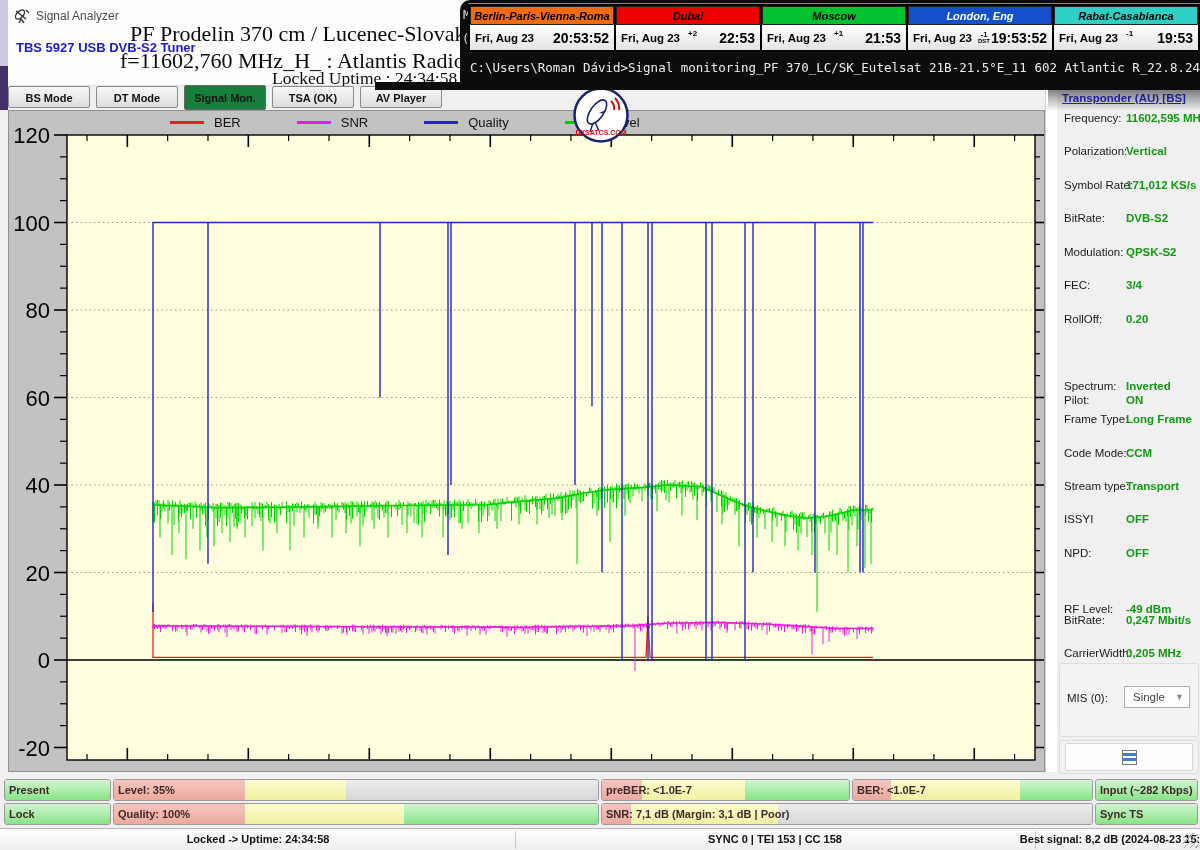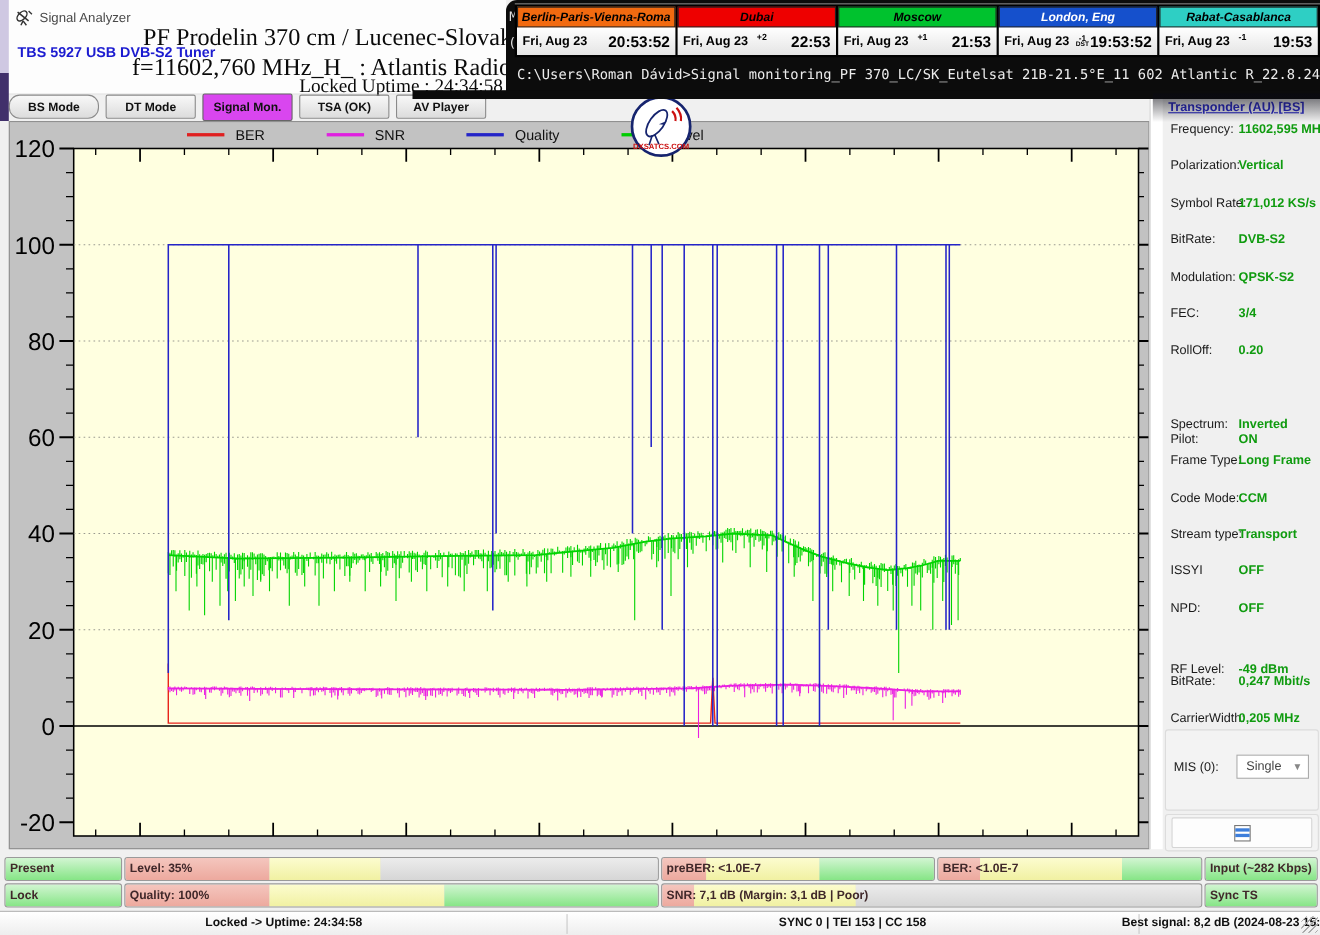--- a/index.html
+++ b/index.html
@@ -37,21 +37,21 @@
   .clock-date{font-size:11.5px;white-space:nowrap;}
   .clock-off{font-size:8px;margin-left:8px;position:relative;top:-4px;font-weight:bold;}
   .clock-off-stack{display:inline-flex;flex-direction:column;align-items:center;margin-left:6px;line-height:6px;}
   .clock-off-stack .o1{font-size:7.5px;font-weight:bold;}
   .clock-off-stack .o2{font-size:6px;font-weight:bold;}
   .clock-hms{margin-left:auto;font-size:14px;white-space:nowrap;}
   
   .tabbtn{position:absolute;top:86px;height:22px;width:82px;text-align:center;line-height:22px;
      font-size:11px;font-weight:bold;color:#111;background:linear-gradient(#f8f8f8,#dcdcdc);
      border:1px solid #8a8a8a;border-radius:2px;box-sizing:border-box;cursor:default;}
-  .tabbtn.active{background:#d946ef;top:85px;height:25px;line-height:24px;border-color:#666;z-index:2;}
+  .tabbtn.active{background:#15803d;top:85px;height:25px;line-height:24px;border-color:#666;z-index:2;}
   
   #chart-widget{left:8px;top:110px;width:1037px;height:662px;background:#c2c2c2;border:1px solid #909090;box-sizing:border-box;}
   #legend-row{left:8px;top:110px;width:1037px;height:25px;display:flex;align-items:center;z-index:1;}
   .legend-item{display:flex;align-items:center;margin-right:56px;}
   .legend-line{width:34px;height:3px;margin-right:10px;}
   .legend-label{font-size:13px;color:#111;}
   
   #logo{left:573px;top:87px;width:56px;height:56px;z-index:4;}
   
   #gap-strip{left:1045px;top:88px;width:12px;height:684px;background:#fff;border-left:1px solid #d0d0d0;}
@@ -100,21 +100,21 @@
     <path d="M8 12 L6 16 M8 12 L11 16" stroke="#333" stroke-width="1.3"></path>
     <path d="M13 3 l3 3" stroke="#333" stroke-width="1.2"></path>
   </svg>
   <div class="abs" id="app-title">Signal Analyzer</div>
   <div class="abs" id="tuner-name">TBS 5927 USB DVB-S2 Tuner</div>
   <div class="abs overlay-serif" id="ov1">PF Prodelin 370 cm / Lucenec-Slovakia</div>
   <div class="abs overlay-serif" id="ov2">f=11602,760 MHz_H_ : Atlantis Radio</div>
   <div class="abs overlay-serif" id="ov3">Locked Uptime : 24:34:58</div>
 
   <div id="tab-row">
-      <div class="tabbtn" style="left: 8px; border-radius: 10px;">BS Mode</div>
+      <div class="tabbtn" style="left: 8px;">BS Mode</div>
       <div class="tabbtn" style="left: 96px;">DT Mode</div>
       <div class="tabbtn active" style="left: 184px;">Signal Mon.</div>
       <div class="tabbtn" style="left: 272px;">TSA (OK)</div>
       <div class="tabbtn" style="left: 360px;">AV Player</div>
     </div>
 
   <div class="abs" id="chart-widget"></div>
   <svg class="abs" id="chart-svg" style="left:8px;top:110px;" width="1037" height="662">
       <rect x="59" y="25" width="968" height="625" fill="#ffffe0" stroke="#000" stroke-width="1.4"></rect>
       <line x1="59" y1="112.5" x2="1027" y2="112.5" stroke="#9a9a90" stroke-width="1" stroke-dasharray="1.5,3"></line>

